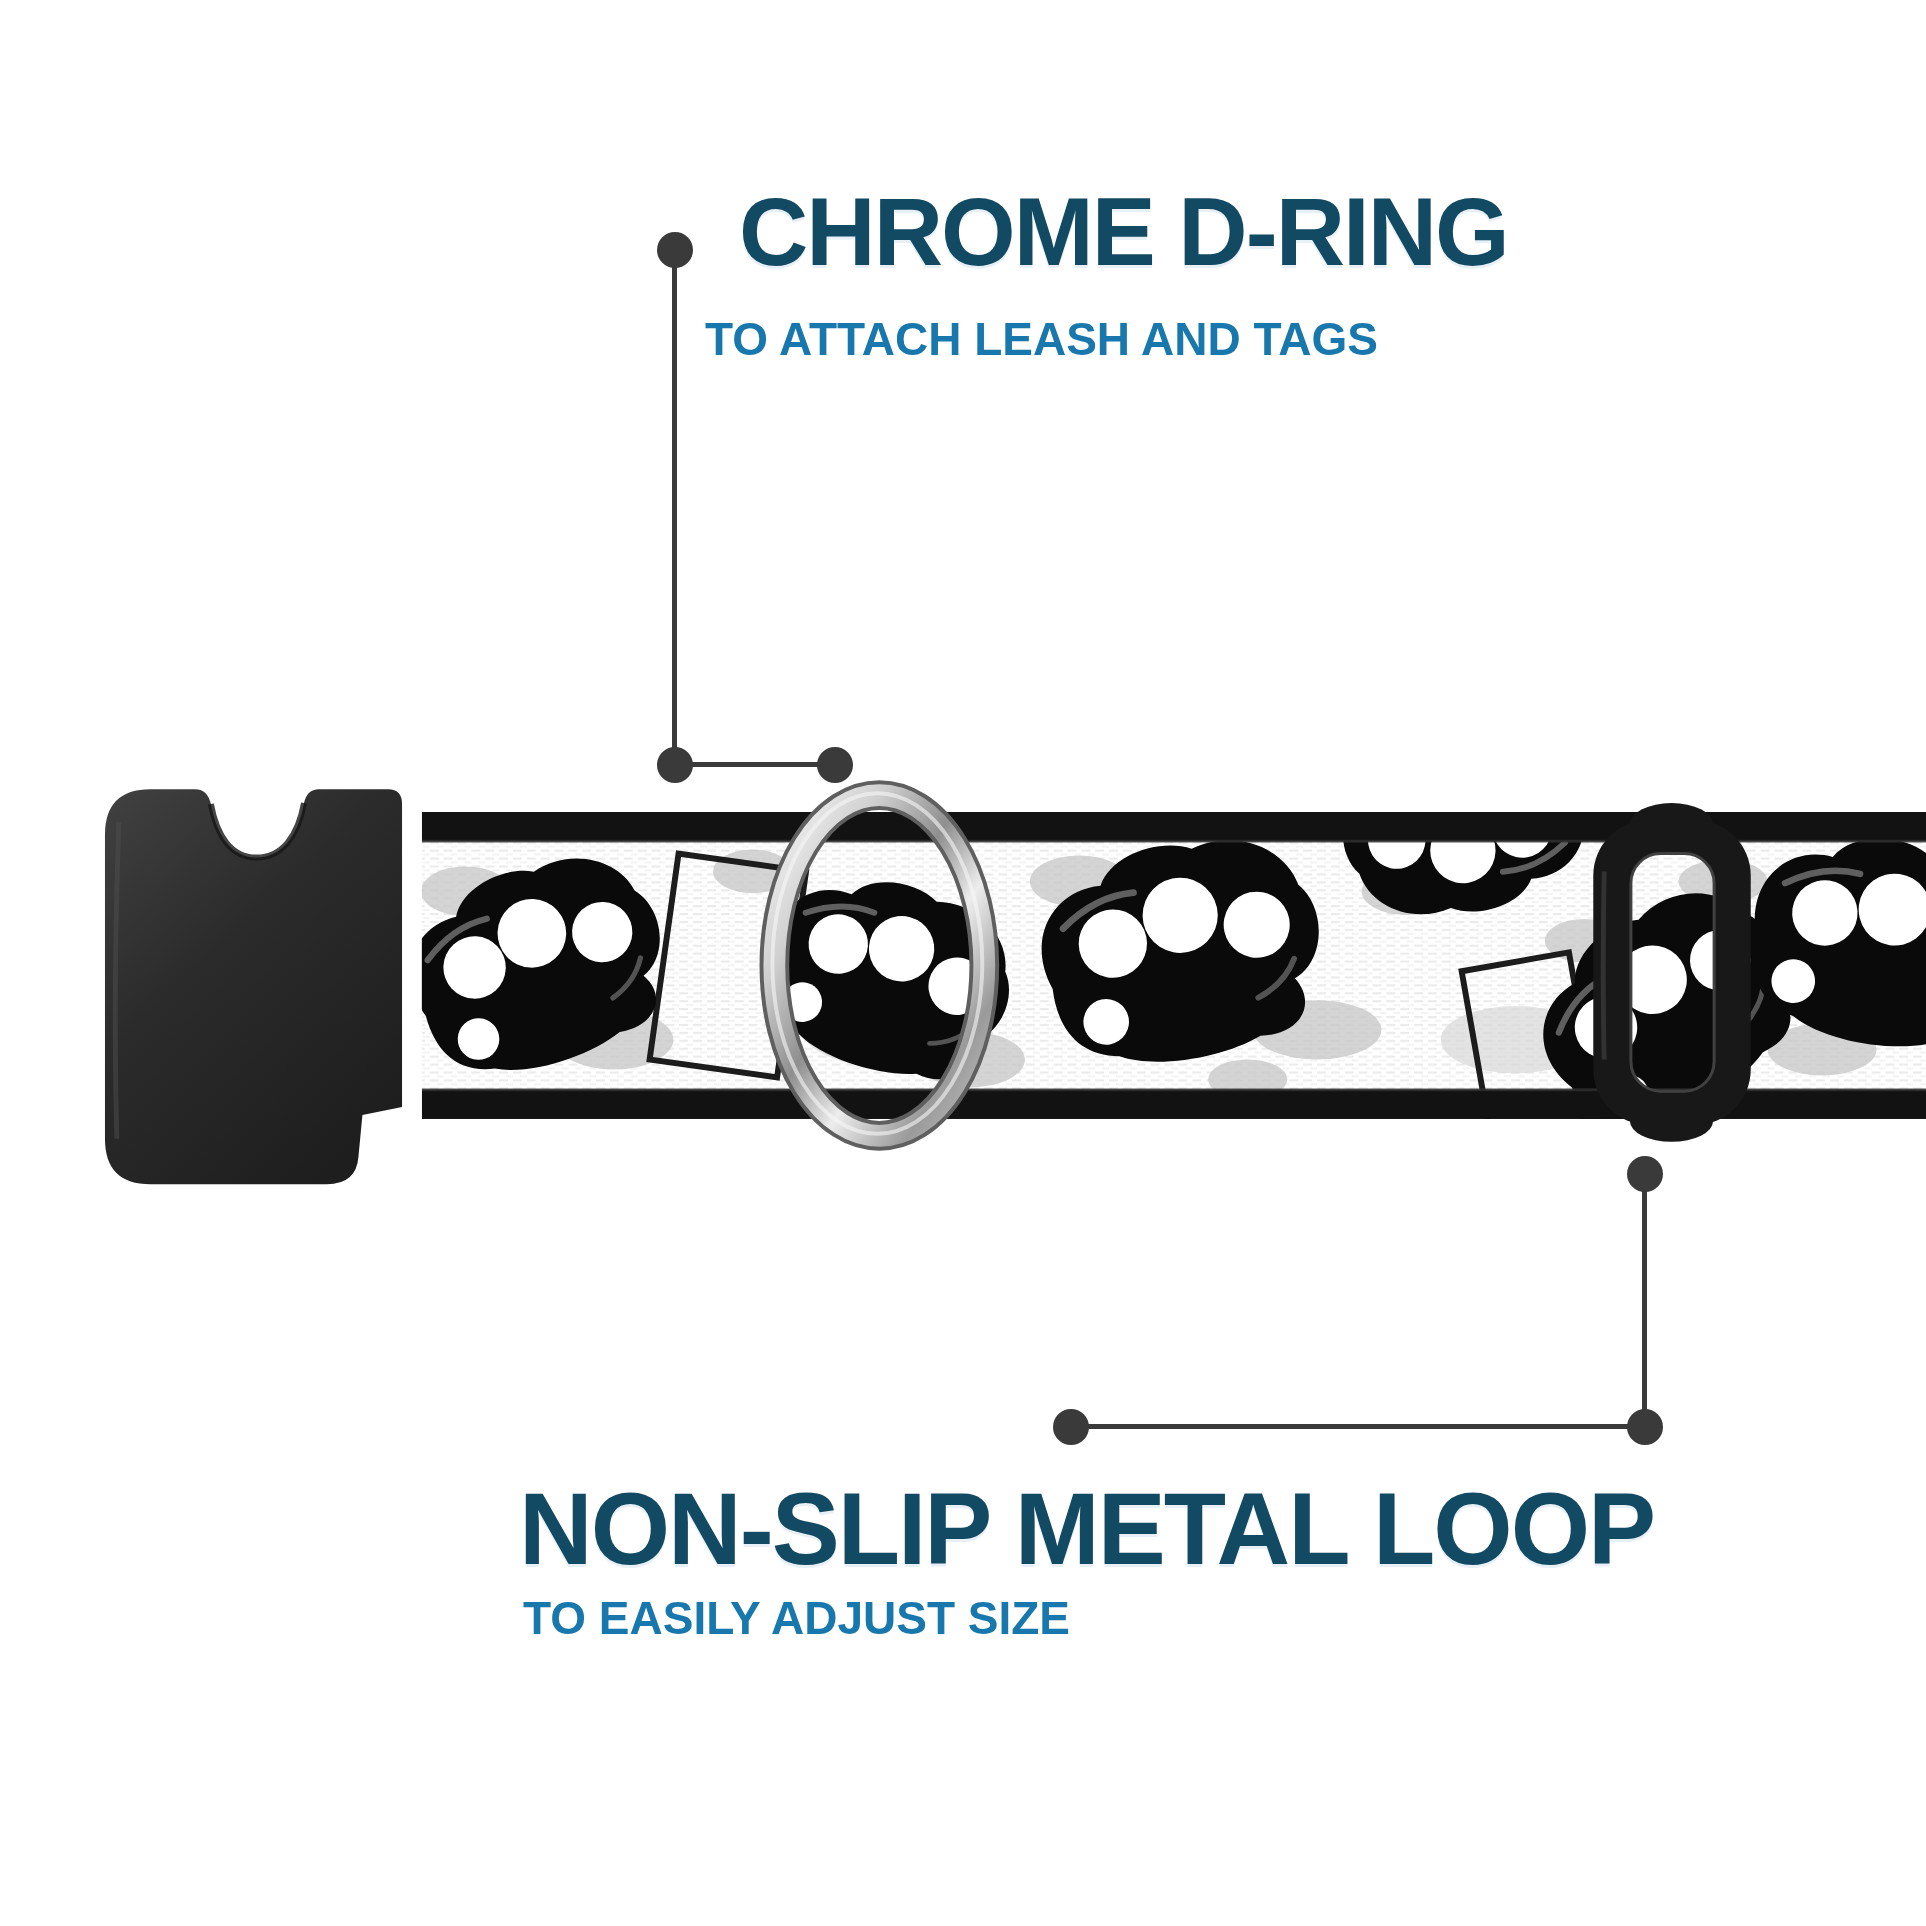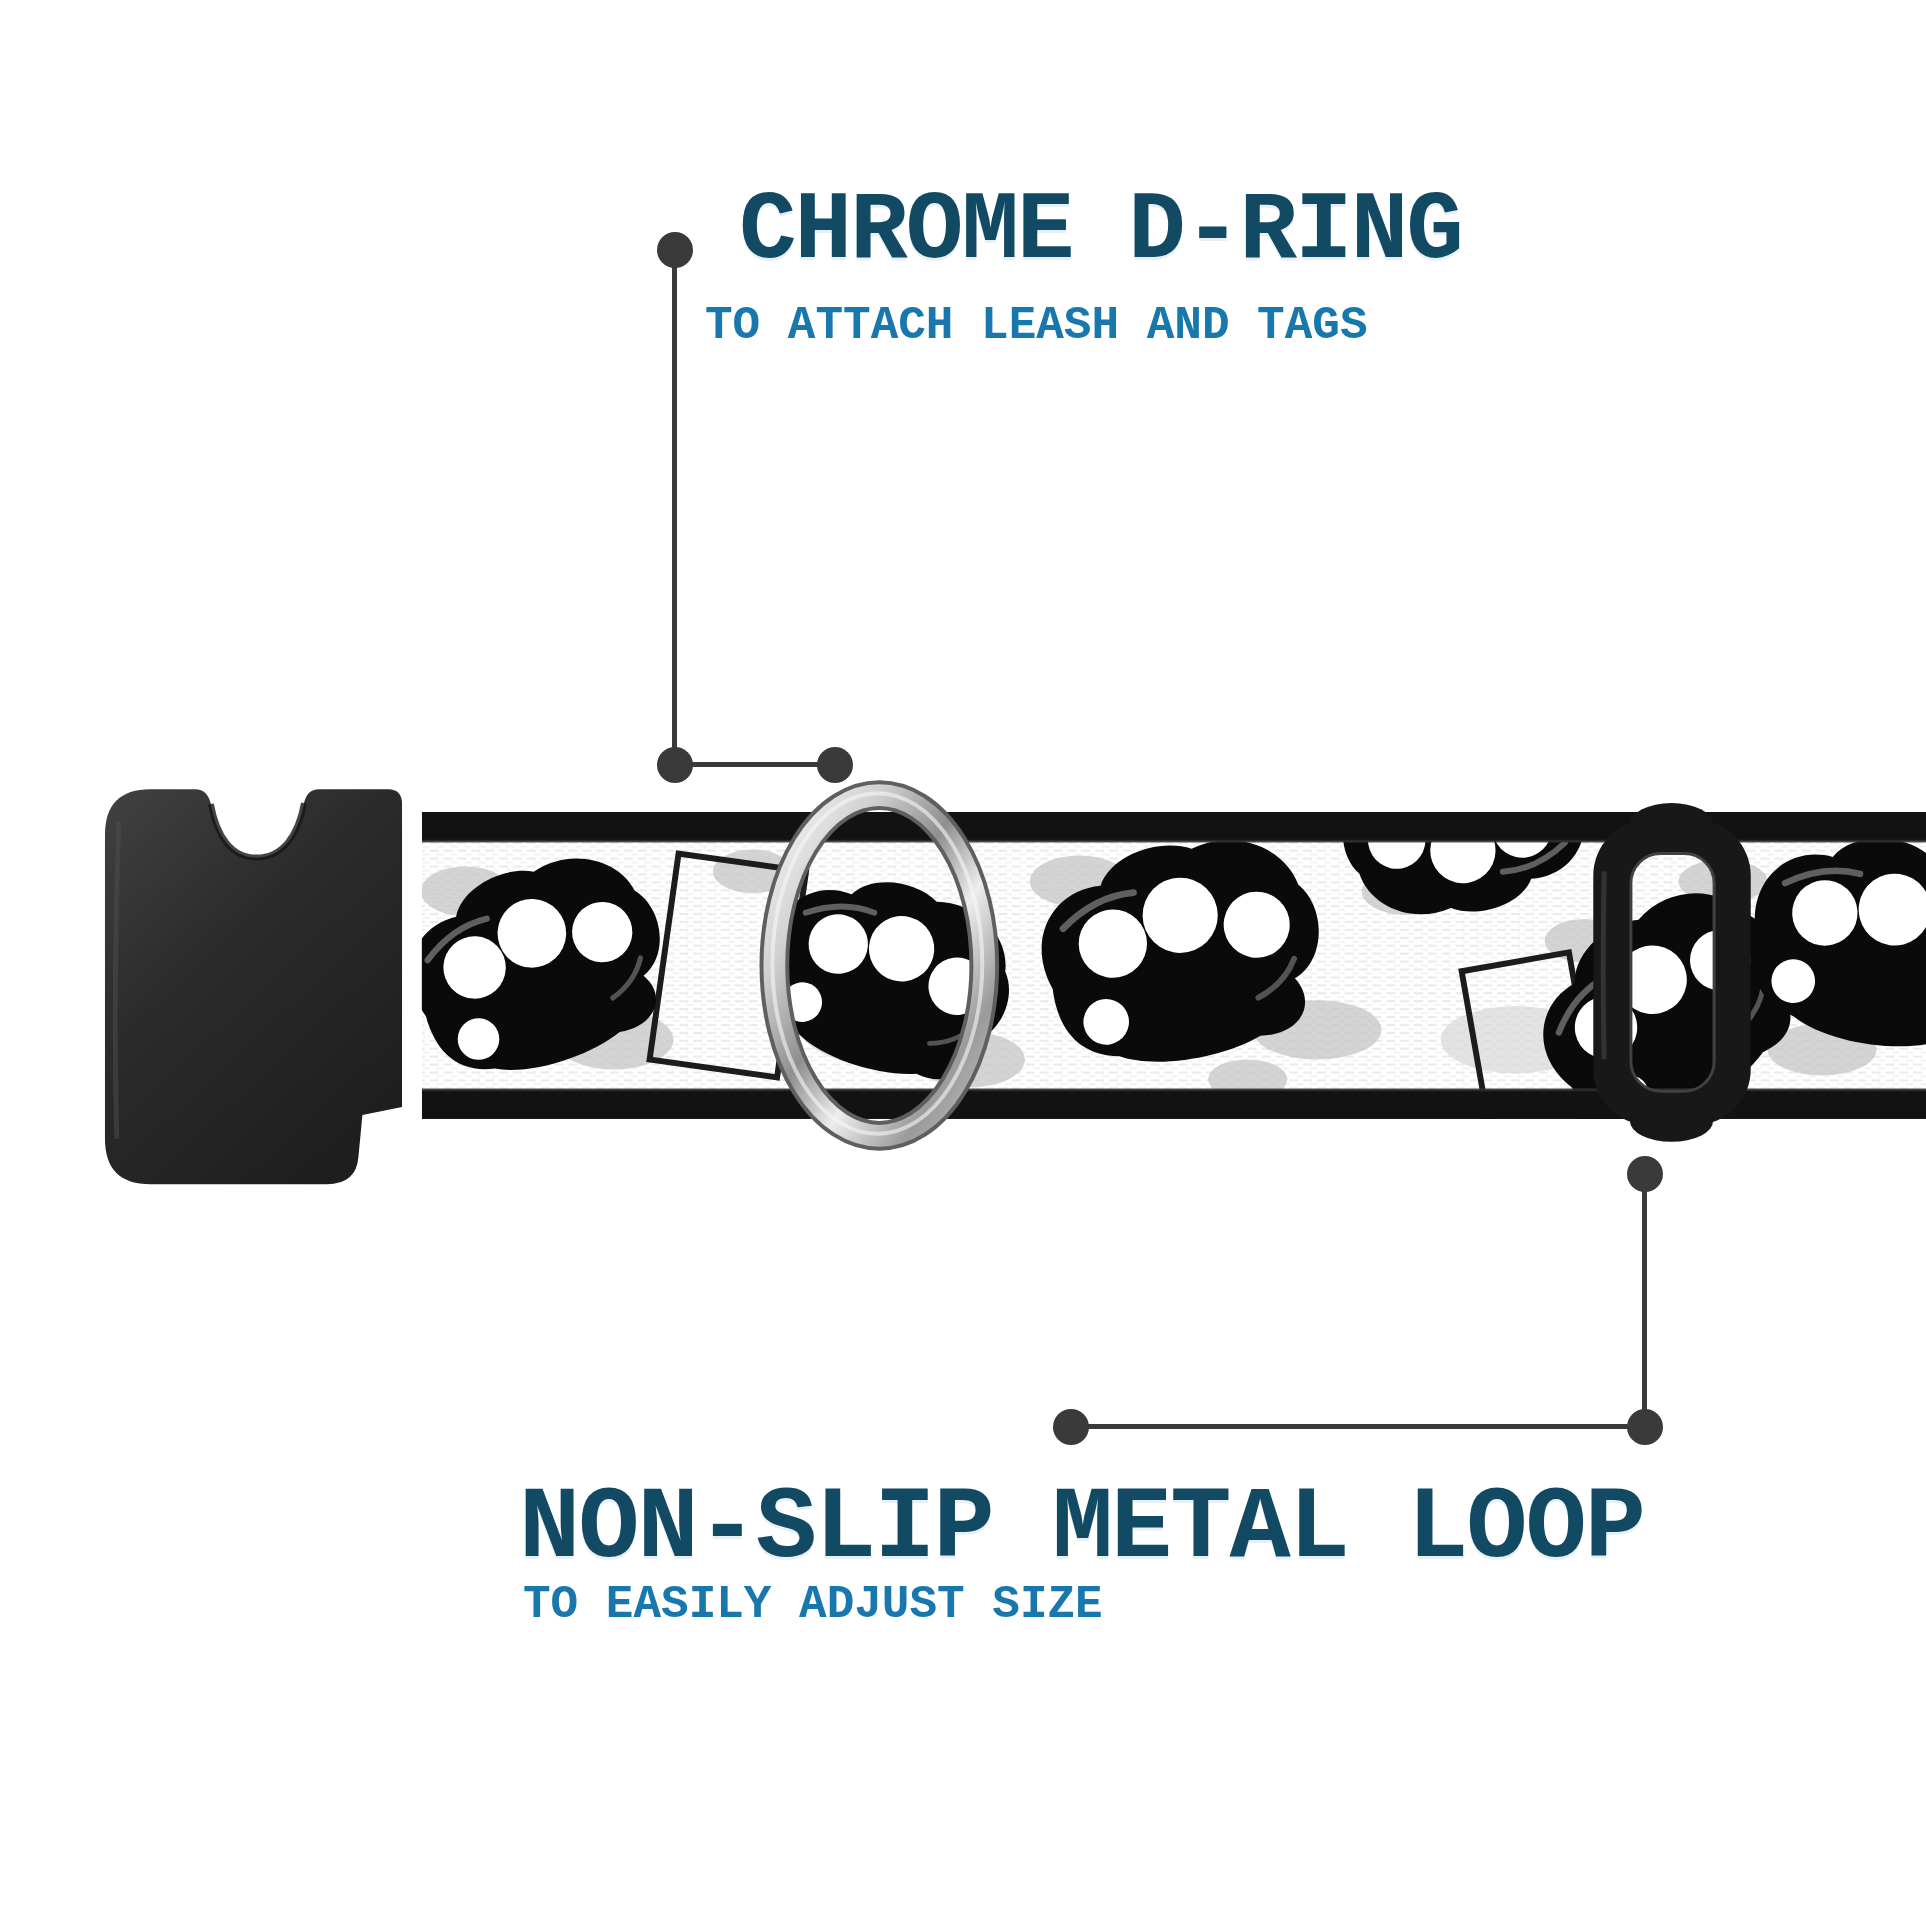--- a/index.html
+++ b/index.html
@@ -1,27 +1,27 @@
 <!DOCTYPE html>
 <html><head>
 <meta charset="utf-8">
 <style>
   html,body{margin:0;padding:0;background:#ffffff;}
   #stage{
     position:relative;width:1927px;height:1927px;background:#ffffff;
-    overflow:hidden;font-family:Liberation Mono, monospace;
+    overflow:hidden;font-family:Liberation Sans, sans-serif;
   }
   .headline{
     position:absolute;line-height:1;font-weight:700;
     color:var(--c-headline,#134a63);letter-spacing:-2px;white-space:nowrap;
     text-shadow:0 3px 0 rgba(185,212,230,.35);
   }
   .subhead{
     position:absolute;line-height:1;font-weight:700;
-    color:var(--c-subhead,#1878ad);letter-spacing:0;white-space:nowrap;
+    color:var(--c-subhead,#1878ad);letter-spacing:0;white-space:nowrap;margin-top:13px;
   }
   .dot{
     position:absolute;width:36px;height:36px;border-radius:50%;
     background:var(--c-callout,#3a3a3a);transform:translate(-50%,-50%);
   }
   .line{position:absolute;background:var(--c-callout,#3a3a3a);}
   svg{position:absolute;left:0;top:0;}
 </style>
 </head>
 <body>

